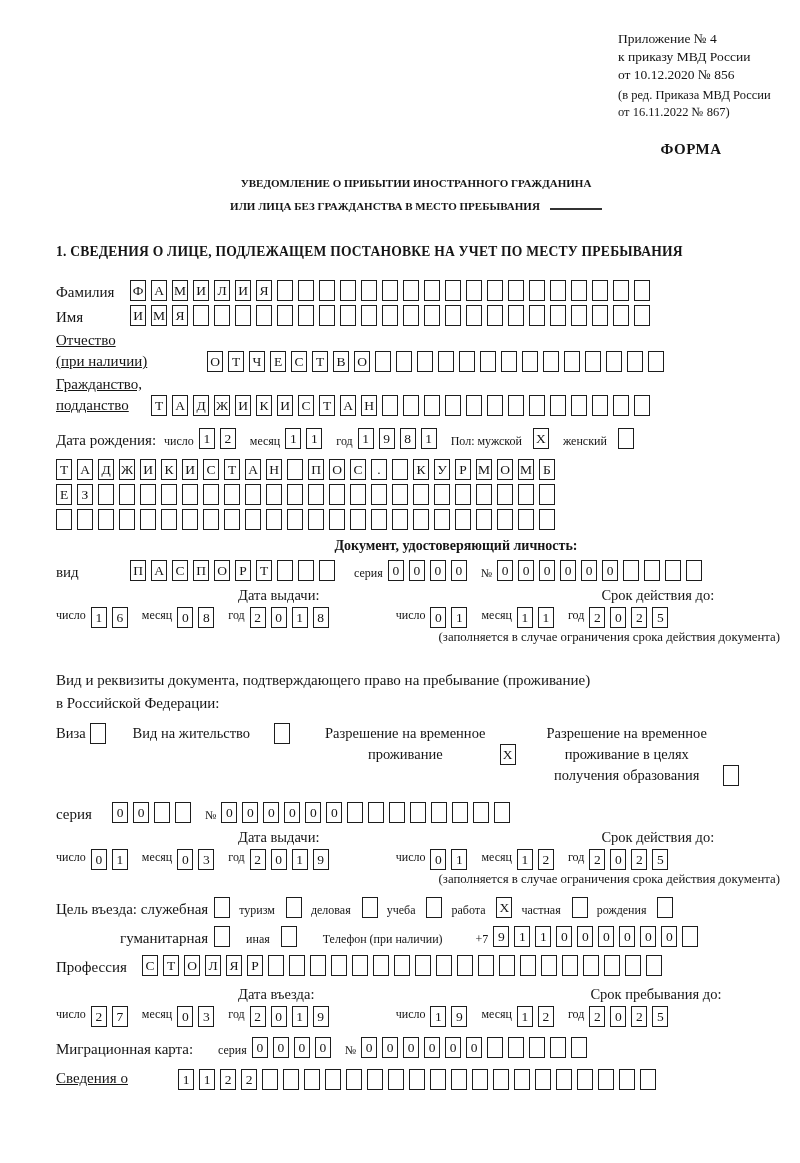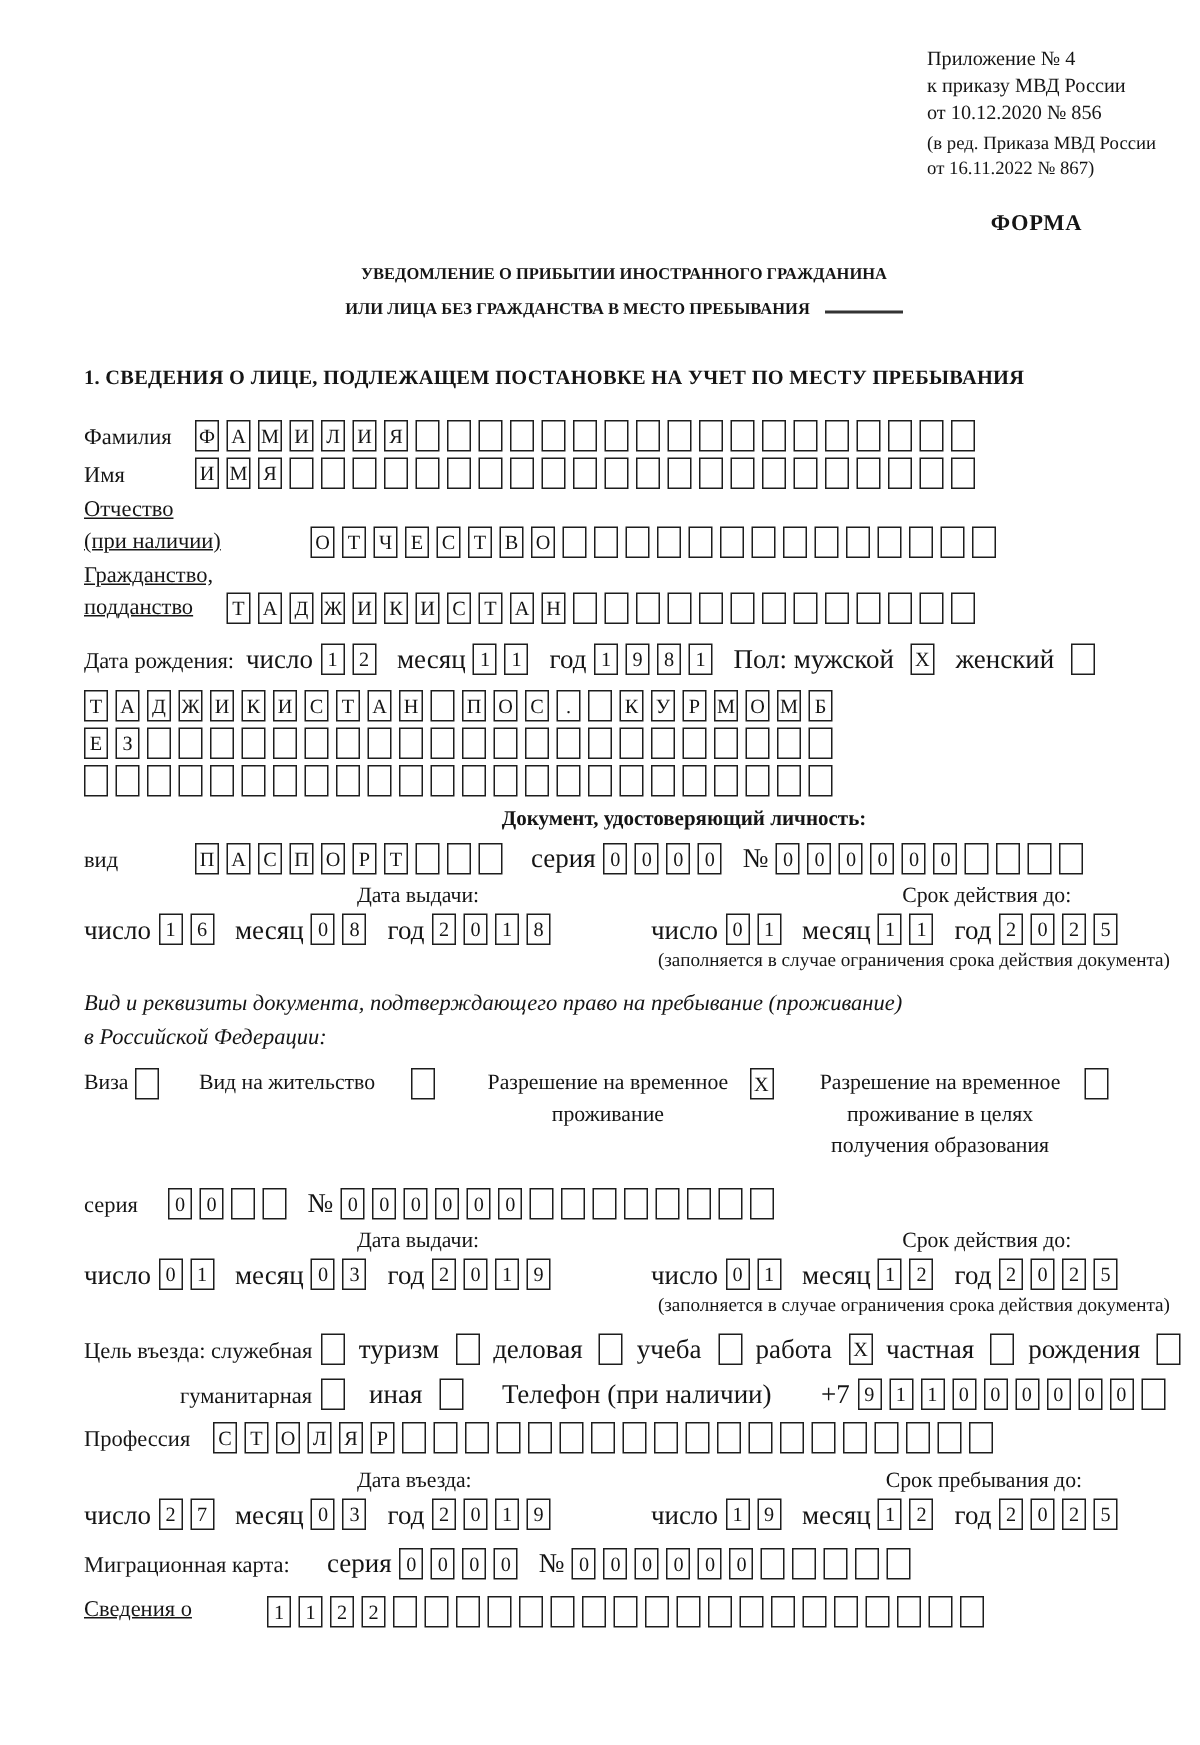--- a/index.html
+++ b/index.html
@@ -30,31 +30,31 @@
     border:1.7px solid #1d1d1d; margin-right:5px;
     display:inline-flex; align-items:center; justify-content:center;
     font-size:13.5px; background:#fff;
   }
   .cbox { margin-left:6px; margin-right:0; }
 
   .two-col { display:flex; align-items:flex-start; }
   .left-lines { flex:none; font-size:15px; line-height:21px;text-decoration:underline; }
   .stack > .boxes { margin-bottom:4px; }
 
-  .inline-lbl { font-size:18px; margin:0 5px 0 9px; flex:none; padding-top:1px; }
+  .inline-lbl { font-size:12px; margin:0 5px 0 9px; flex:none; padding-top:1px; }
   .doc-head { text-align:center; font-weight:bold; font-size:14px; margin:4px 0 6px 80px; }
 
   .dates-head { display:flex; font-size:14.5px; margin-top:6px; }
   .dates-row { display:flex; align-items:flex-start; margin-top:3px; }
   .note-right { font-size:12.8px; text-align:right; width:724px; margin-top:2px; }
 
-  .para { font-size:15px; line-height:23px; margin-top:10px;font-style:italic; }
+  .para { font-size:15px; line-height:23px; margin-top:24px; }
 
   .opt-row { display:flex; align-items:flex-start; margin-top:8px; }
-  .opt { display:flex; align-items:flex-start; }
+  .opt { display:flex; align-items:flex-end; }
   .opt .olabel { font-size:14.5px; text-align:center; line-height:21px; }
   .opt .box { margin-left:8px; }
 </style>
 </head>
 <body>
 
 <div class="page">
 
   <div class="top-right">
     <div>Приложение № 4</div>

